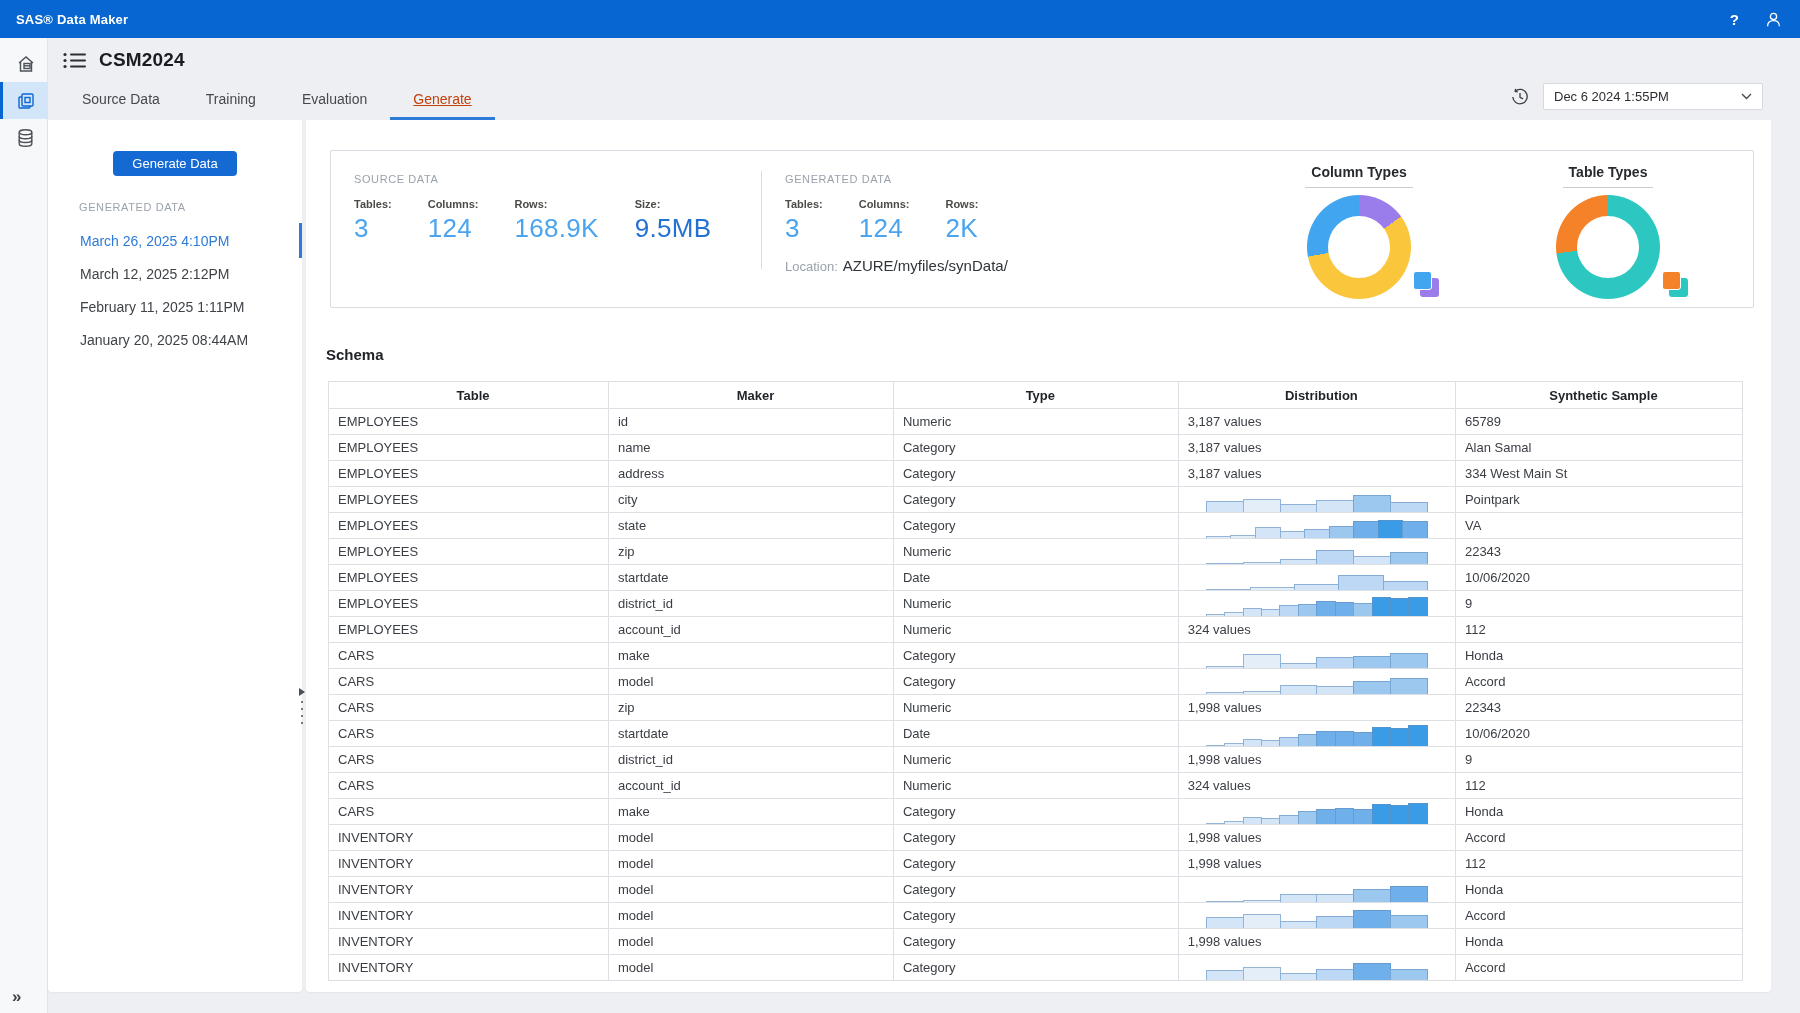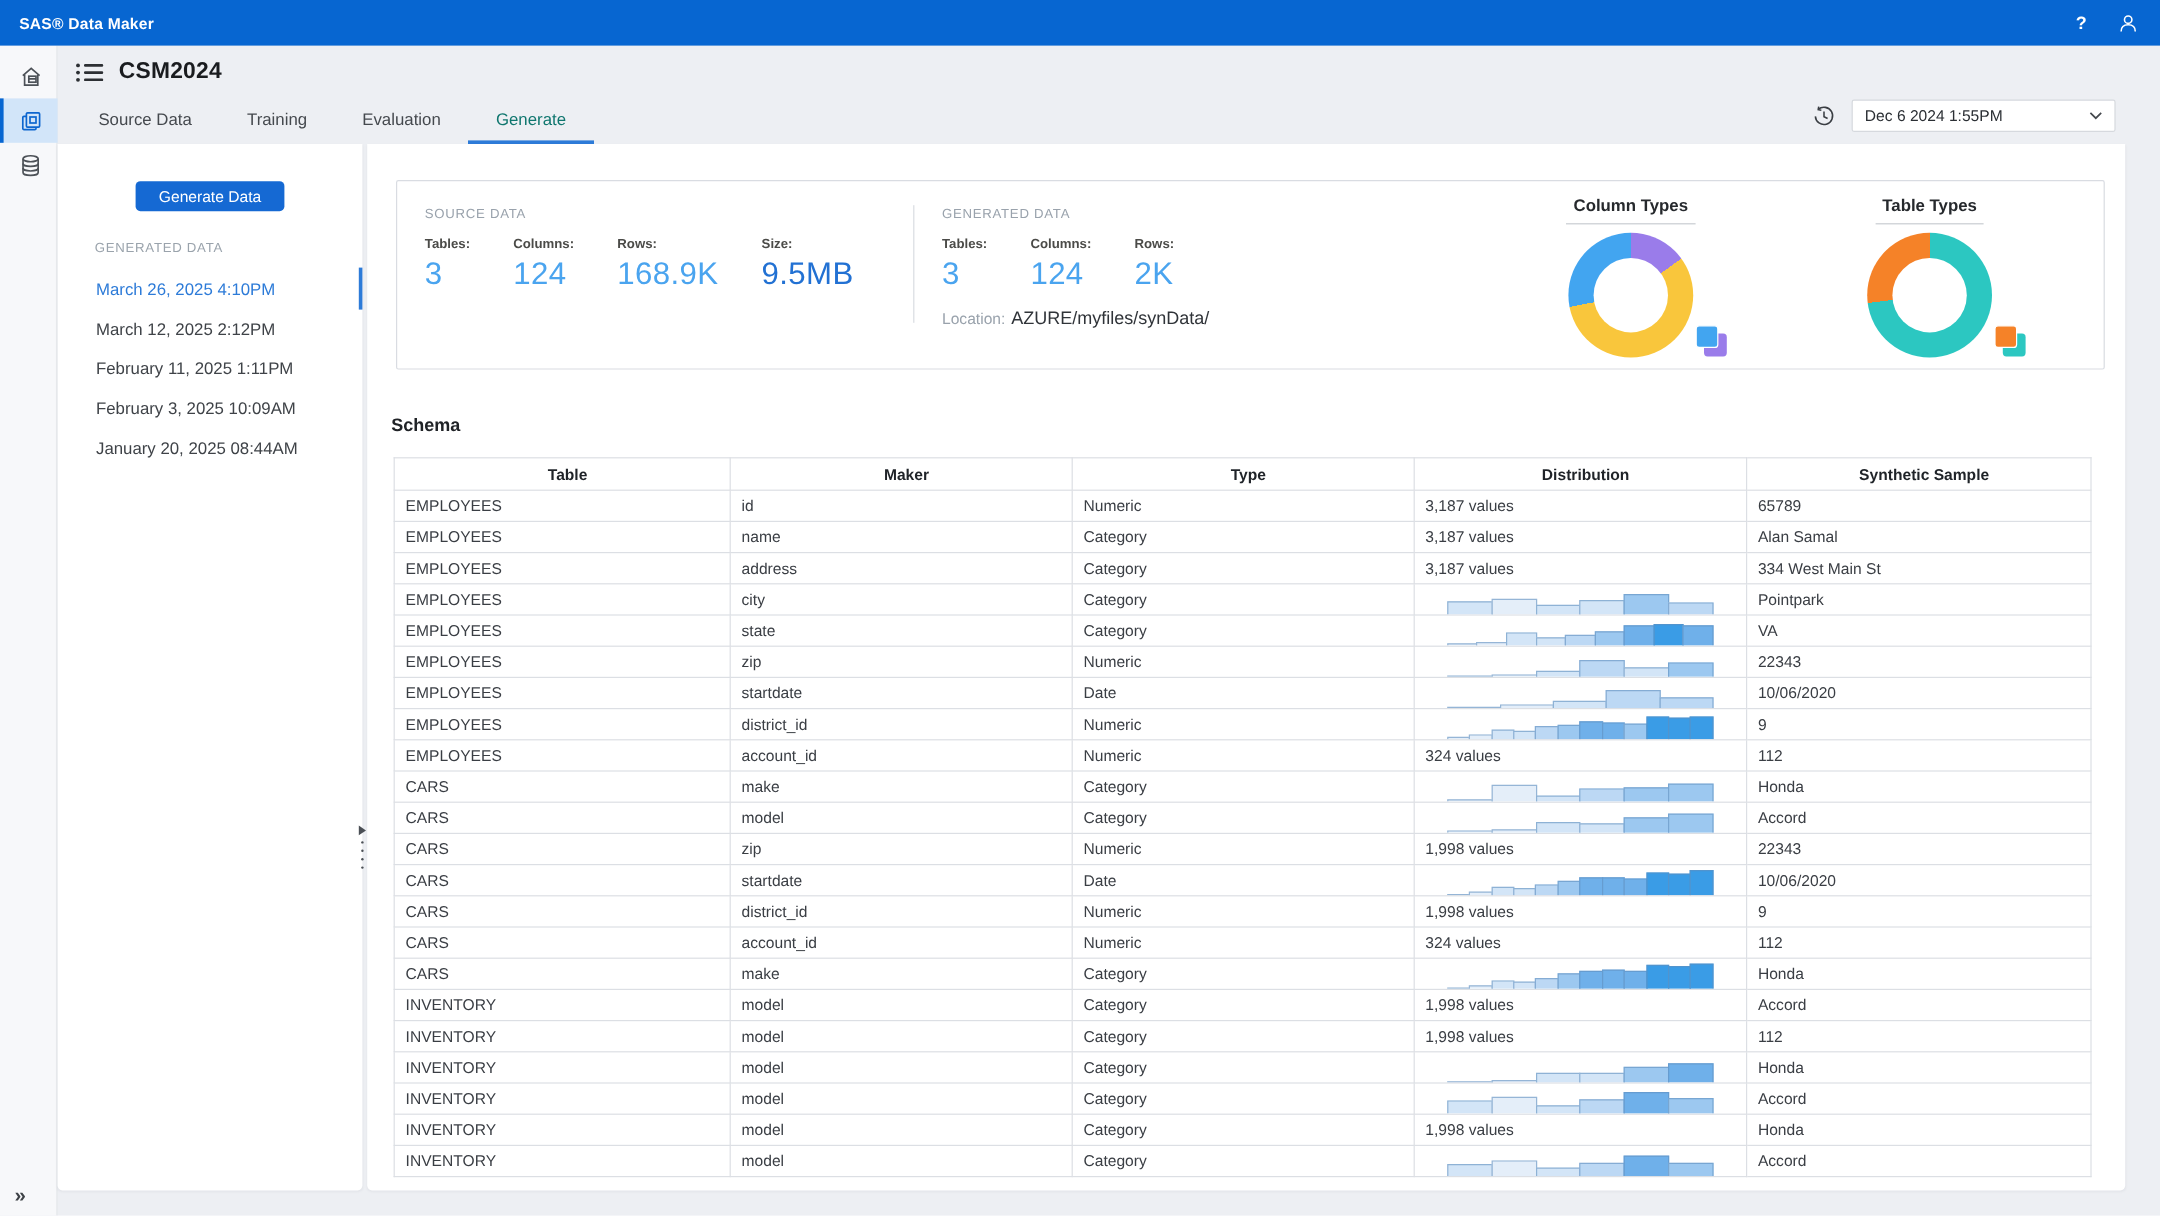--- a/index.html
+++ b/index.html
@@ -21,21 +21,21 @@
   .nav-item.active { background:#d2e5f9; border-left:3px solid #0766d1; color:#0d66cf; }
   .expand-btn { position:absolute; left:12px; bottom:6px; font-size:17px; font-weight:bold; color:#3e4247; cursor:pointer; }
 
   
   .pagehead { position:absolute; left:48px; top:38px; width:1752px; height:82px; }
   .title-row { position:absolute; left:15px; top:11px; display:flex; align-items:center; gap:12px; }
   .page-title { font-size:19px; font-weight:bold; color:#1a1c1f; letter-spacing:.2px; }
   .menu-btn { cursor:pointer; display:flex; color:#2c2f33; }
   .tabs { position:absolute; left:11px; bottom:0; display:flex; }
   .tab { padding:0 23px 13px; font-size:14px; color:#45494e; cursor:pointer; }
-  .tab.active { color:#0f766e; border-bottom:3px solid #2d7bd8; padding-bottom:10px; }
+  .tab.active { color:#c2410c; border-bottom:3px solid #2d7bd8; padding-bottom:10px;text-decoration:underline; }
   .snapshot { position:absolute; right:37px; bottom:10px; display:flex; align-items:center; gap:14px; }
   .history-btn { cursor:pointer; display:flex; color:#3a3e43; }
   .snapshot-select { width:220px; height:27px; background:#fff; border:1px solid #d6d9de; border-radius:2px; display:flex; align-items:center; padding:0 10px; font-size:13px; color:#2b2f34; cursor:pointer; }
   .snapshot-select .chev { margin-left:auto; display:flex; color:#45494e; }
 
   
   .left-card { position:absolute; left:48px; top:120px; width:254px; height:872px; background:#fff; border-radius:0 0 4px 4px; box-shadow:0 1px 2px rgba(30,40,60,.05); }
   .gen-btn { display:block; margin:31px auto 0; width:124px; height:25px; background:#1569d3; color:#fff; border:none; border-radius:4px; font-size:13px; font-family:"Liberation Sans",sans-serif; cursor:pointer; }
   .section-label { margin:25px 0 0 31px; font-size:11px; color:#9aa3ac; letter-spacing:.6px; }
   .runs { margin-top:11px; }
@@ -166,21 +166,20 @@
     </div>
   </div>
 
   <section class="left-card">
     <button class="gen-btn">Generate Data</button>
     <div class="section-label">GENERATED DATA</div>
     <div class="runs" id="runs">
         <div class="run-item selected">March 26, 2025 4:10PM</div>
         <div class="run-item">March 12, 2025 2:12PM</div>
         <div class="run-item">February 11, 2025 1:11PM</div>
-        <div class="run-item">February 3, 2025 10:09AM</div>
         <div class="run-item">January 20, 2025 08:44AM</div>
       </div>
   </section>
 
   <div class="panel-handle">
     <div class="tri"></div>
     <div class="dot"></div>
       <div class="dot"></div>
       <div class="dot"></div>
       <div class="dot"></div>

